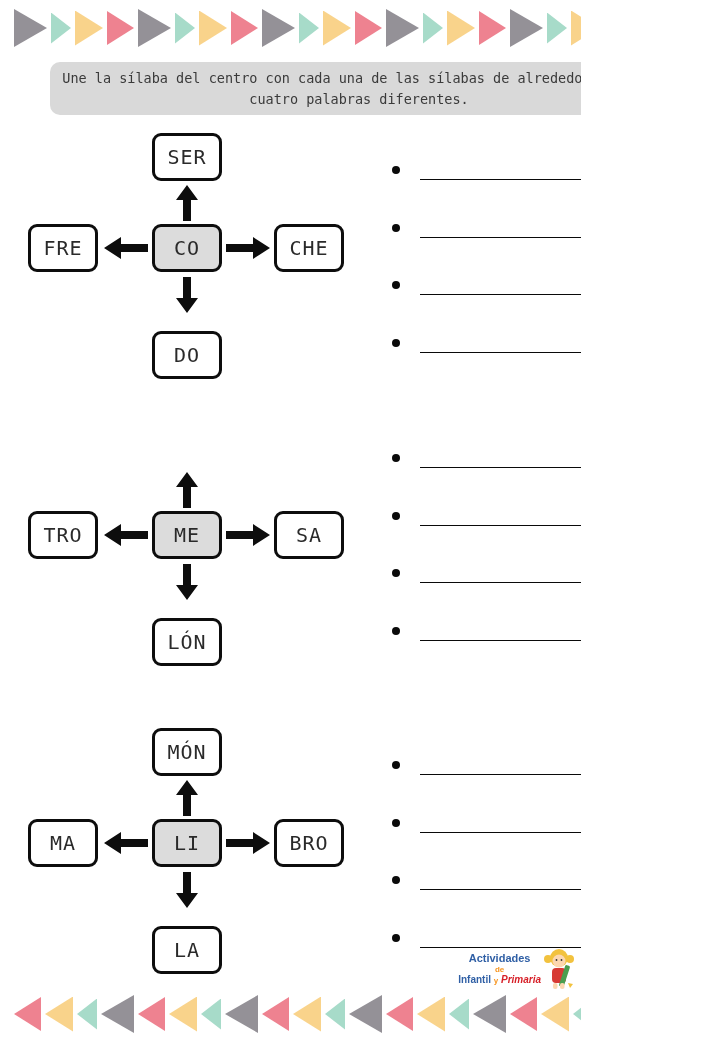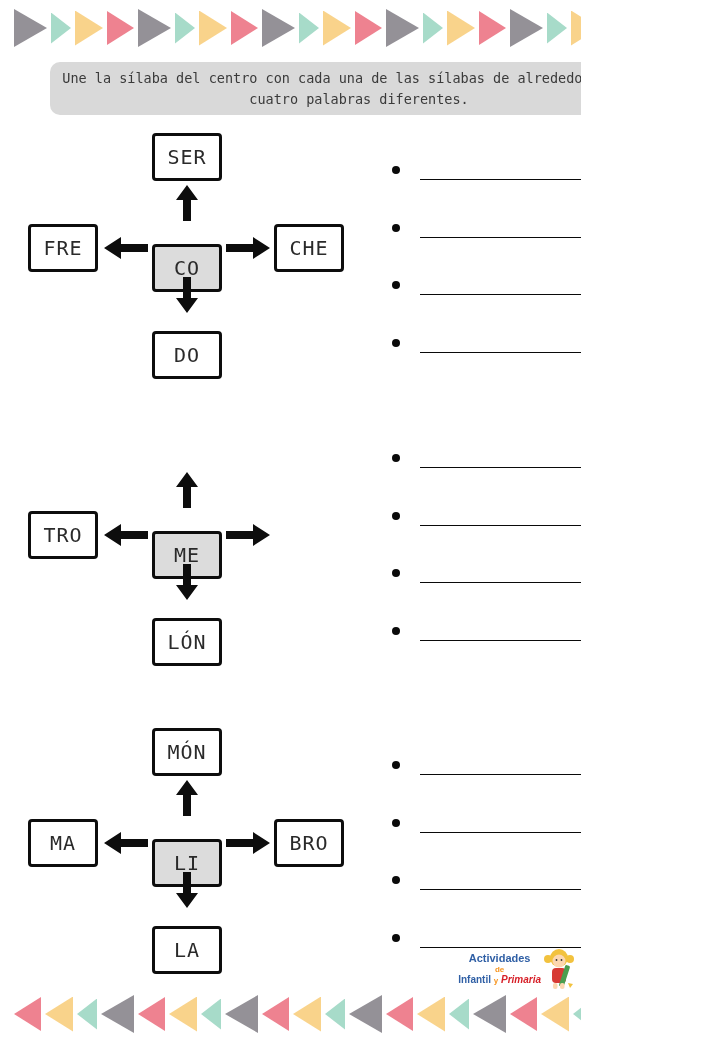--- a/index.html
+++ b/index.html
@@ -32,28 +32,28 @@
     font-size:13.5px; line-height:1.55; color:#3a3a3a; padding:4px 12px;
   }
 
   
   .cross { position:absolute; left:28px; width:316px; height:237px; }
   #cross-1 { top:133px; }
   #cross-2 { top:420px; }
   #cross-3 { top:728px; }
   .sbox {
     position:absolute; width:70px; height:48px; background:#ffffff;
-    border:3.6px solid #0d0d0d; border-radius:4px;
+    border:3.6px solid #0d0d0d; border-radius:9px;
     display:flex; align-items:center; justify-content:center;
     font-size:20px; letter-spacing:1px; color:#2a2a2a;
   }
   .sbox.center { background:#dcdcdc; }
   .pos-top    { left:124px; top:0; }
   .pos-left   { left:0;     top:91px; }
-  .pos-center { left:124px; top:91px;margin-top:20px; }
+  .pos-center { left:124px; top:91px; }
   .pos-right  { left:246px; top:91px; }
   .pos-bottom { left:124px; top:198px; }
   .arrow { position:absolute; display:block; }
   .arrow-up    { left:146px; top:52px;  }
   .arrow-down  { left:146px; top:144px; }
   .arrow-left  { left:76px;  top:102px; }
   .arrow-right { left:198px; top:102px; }
 
   
   .answers { position:absolute; left:390px; width:262px; height:200px; }
@@ -149,20 +149,23 @@
         <polygon points="0,9 27,9 27,2 44,13 27,24 27,17 0,17" fill="#0d0d0d"></polygon>
       </svg>
   </div>
 
   <div class="cross" id="cross-2">
     <div class="sbox pos-left">
         <span>TRO</span>
       </div>
     <div class="sbox center pos-center">
         <span>ME</span>
+      </div>
+    <div class="sbox pos-right">
+        <span>SA</span>
       </div>
     <div class="sbox pos-bottom">
         <span>LÓN</span>
       </div>
     <svg class="arrow arrow-up" width="26" height="36">
         <polygon points="9,36 9,15 2,15 13,0 24,15 17,15 17,36" fill="#0d0d0d"></polygon>
       </svg>
     <svg class="arrow arrow-down" width="26" height="36">
         <polygon points="9,0 17,0 17,21 24,21 13,36 2,21 9,21" fill="#0d0d0d"></polygon>
       </svg>

